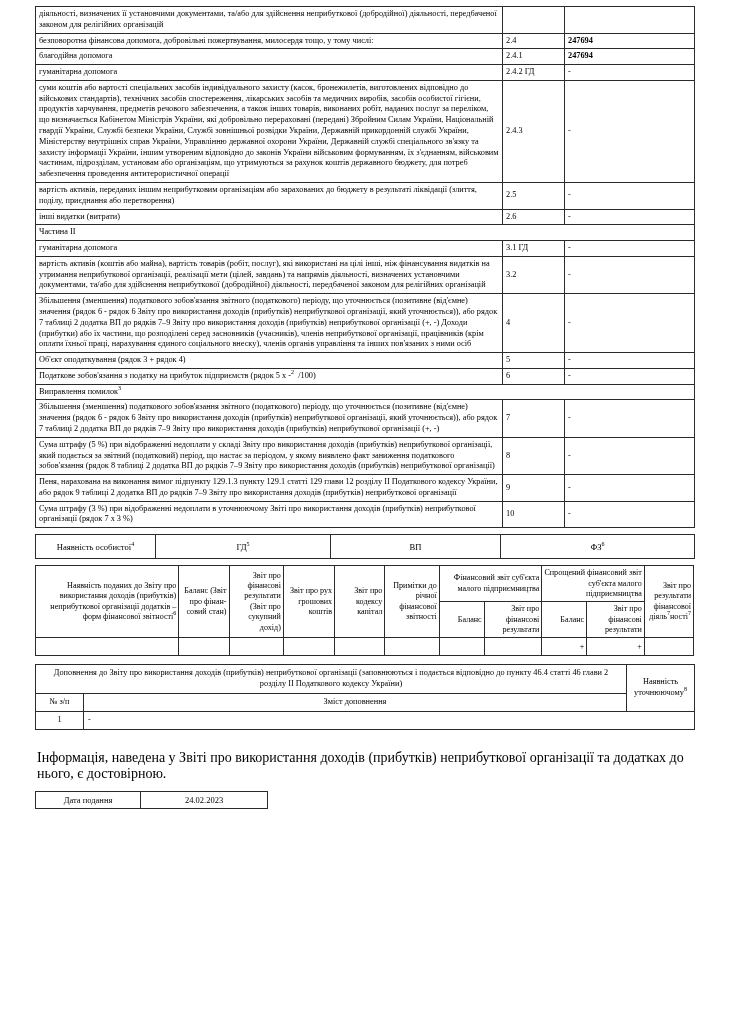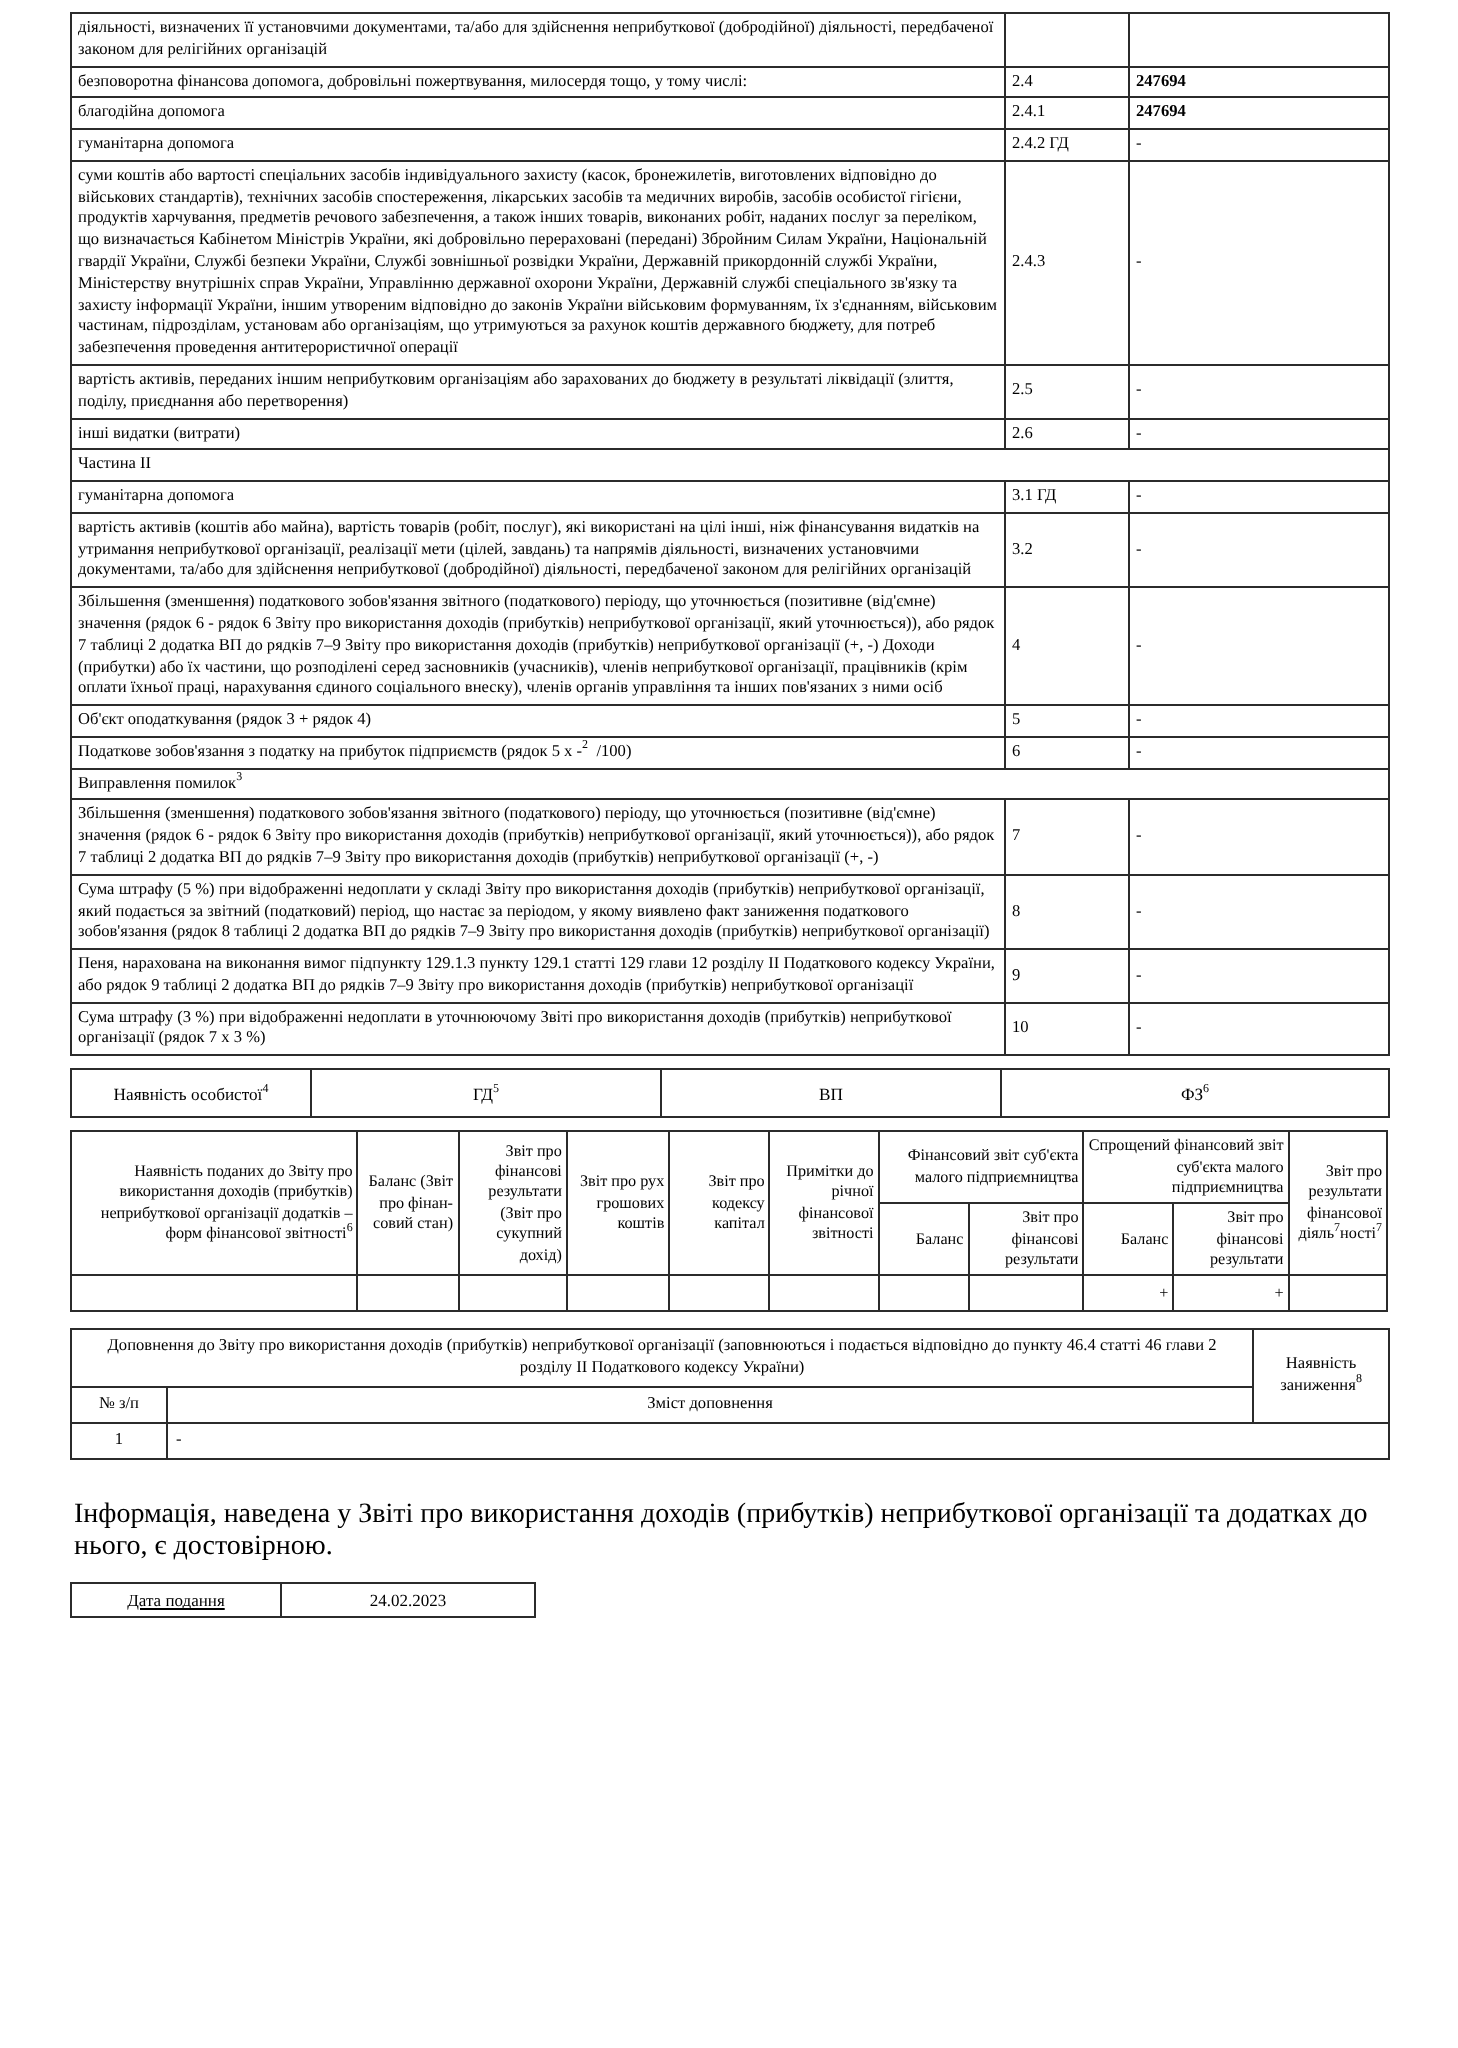--- a/index.html
+++ b/index.html
@@ -128,21 +128,21 @@
     border-collapse: collapse;
     table-layout: fixed;
     font-size: 8.5px;
   }
   table.datebox td {
     border: 1px solid #2b2b2b;
     padding: 3px 8px;
     text-align: center;
     vertical-align: middle;
   }
-  table.datebox td.lbl { width: 88px; text-decoration: underline; }
+  table.datebox td.lbl { width: 88px; }
   table.datebox td.dv { width: 110px; font-weight: normal; }
 </style>
 </head>
 <body>
 
 <div class="page">
   <div class="sheet">
 
     <table class="doc">
       <colgroup>
@@ -332,21 +332,21 @@
 
     <table class="supp">
       <colgroup>
         <col style="width:48px">
         <col style="width:543px">
         <col style="width:68px">
       </colgroup>
       <tbody>
         <tr>
           <td class="c" colspan="2">Доповнення до Звіту про використання доходів (прибутків) неприбуткової організації (заповнюються і подається відповідно до пункту 46.4 статті 46 глави 2 розділу II Податкового кодексу України)</td>
-          <td class="c" rowspan="2"><span>Наявність заниження</span><span class="sup">8</span></td>
+          <td class="c" rowspan="2"><span>Наявність уточнюючому</span><span class="sup">8</span></td>
         </tr>
         <tr>
           <td class="c">№ з/п</td>
           <td class="c">Зміст доповнення</td>
         </tr>
         <tr>
           <td class="c">1</td>
           <td colspan="2">-</td>
         </tr>
       </tbody>

